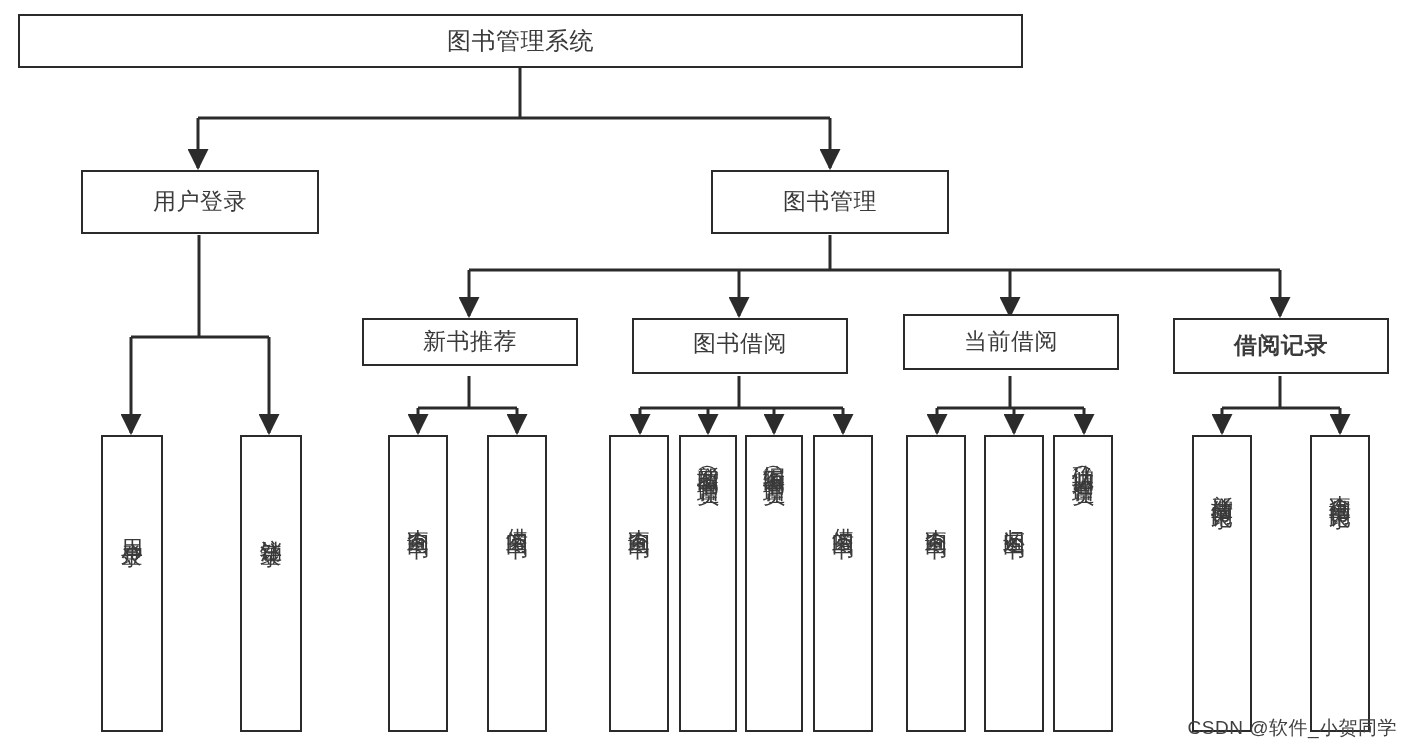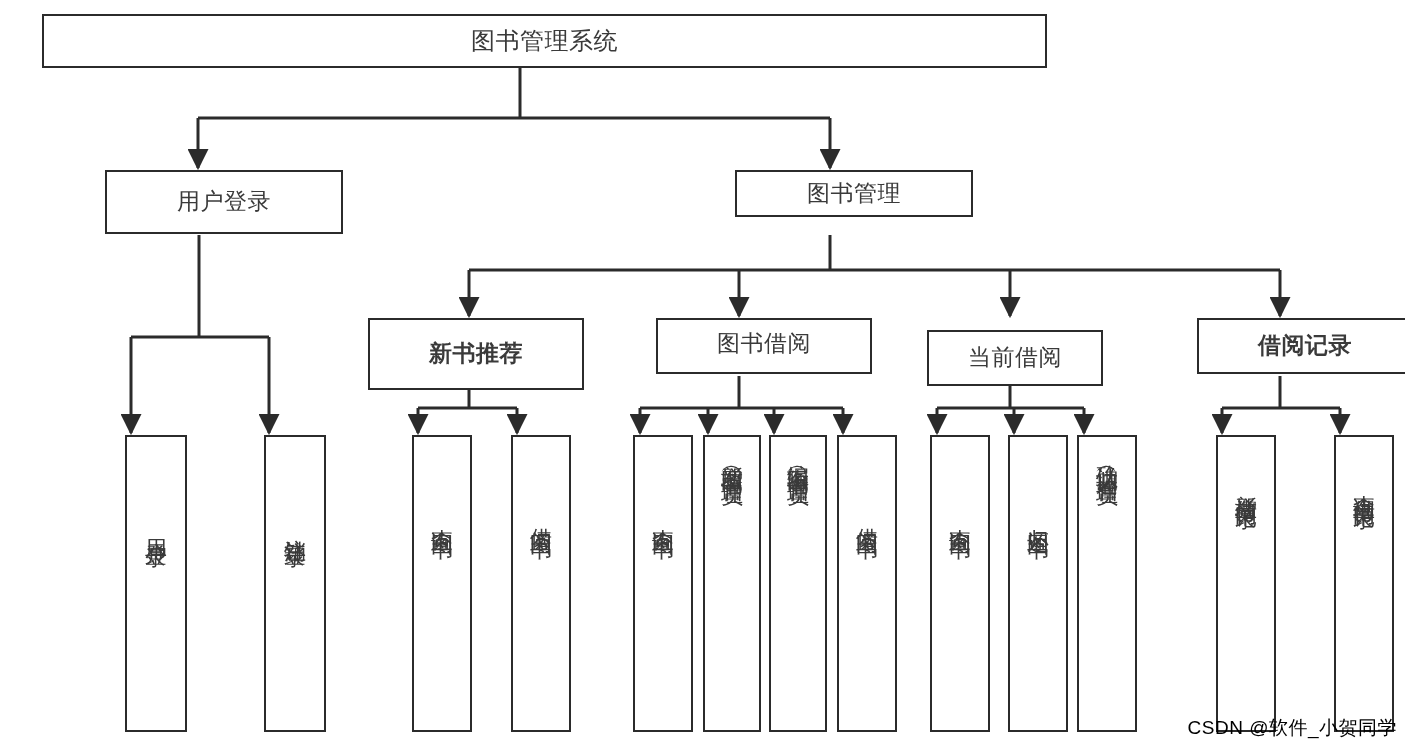--- a/index.html
+++ b/index.html
@@ -30,21 +30,20 @@
   .node {
     position: absolute;
     box-sizing: border-box;
     border: 2px solid #2b2b2b;
     background: #ffffff;
     display: flex;
     align-items: center;
     justify-content: center;
     color: #3a3a3a;
     line-height: 1.18;
-    margin-left: 24px;
   }
   .node.h {
     font-size: 23px;
     letter-spacing: 0.5px;
   }
   .node.root {
     font-size: 24px;
   }
   .node.v {
     font-size: 22px;
@@ -60,21 +59,21 @@
   }
   .htext {
     white-space: nowrap;
     display: block;
   }
   .watermark {
     position: absolute;
     right: 8px;
     bottom: 6px;
     font-size: 19px;
-    color: #000000;
+    color: #404040;
     white-space: nowrap;
     letter-spacing: 0.5px;
     user-select: none;
   }
 </style>
 </head>
 <body>
 
 <div id="canvas">
 
@@ -128,31 +127,31 @@
     </g>
   </svg>
 
   <div class="node root h" style="left:18px; top:14px; width:1005px; height:54px;">
     <span class="htext">图书管理系统</span>
   </div>
 
   <div class="node h" style="left:81px; top:170px; width:238px; height:64px;">
     <span class="htext">用户登录</span>
   </div>
-  <div class="node h" style="left:711px; top:170px; width:238px; height:47px;">
+  <div class="node h" style="left:711px; top:170px; width:238px; height:64px;">
     <span class="htext">图书管理</span>
   </div>
 
-  <div class="node h" style="left:344px; top:318px; width:216px; height:72px;font-weight:bold;">
+  <div class="node h" style="left:362px; top:318px; width:216px; height:48px;">
     <span class="htext">新书推荐</span>
   </div>
   <div class="node h" style="left:632px; top:318px; width:216px; height:56px;font-family:Liberation Mono, monospace;">
     <span class="htext">图书借阅</span>
   </div>
-  <div class="node h" style="left:903px; top:330px; width:176px; height:56px;">
+  <div class="node h" style="left:903px; top:314px; width:216px; height:56px;">
     <span class="htext">当前借阅</span>
   </div>
   <div class="node h" style="left:1173px; top:318px; width:216px; height:56px;font-weight:bold;">
     <span class="htext">借阅记录</span>
   </div>
 
   <div class="node v" style="left:101px; top:435px; width:62px; height:297px; padding-top:84px;">
     <span class="vtext">用户登录</span>
   </div>
   <div class="node v" style="left:240px; top:435px; width:62px; height:297px; padding-top:84px;">

